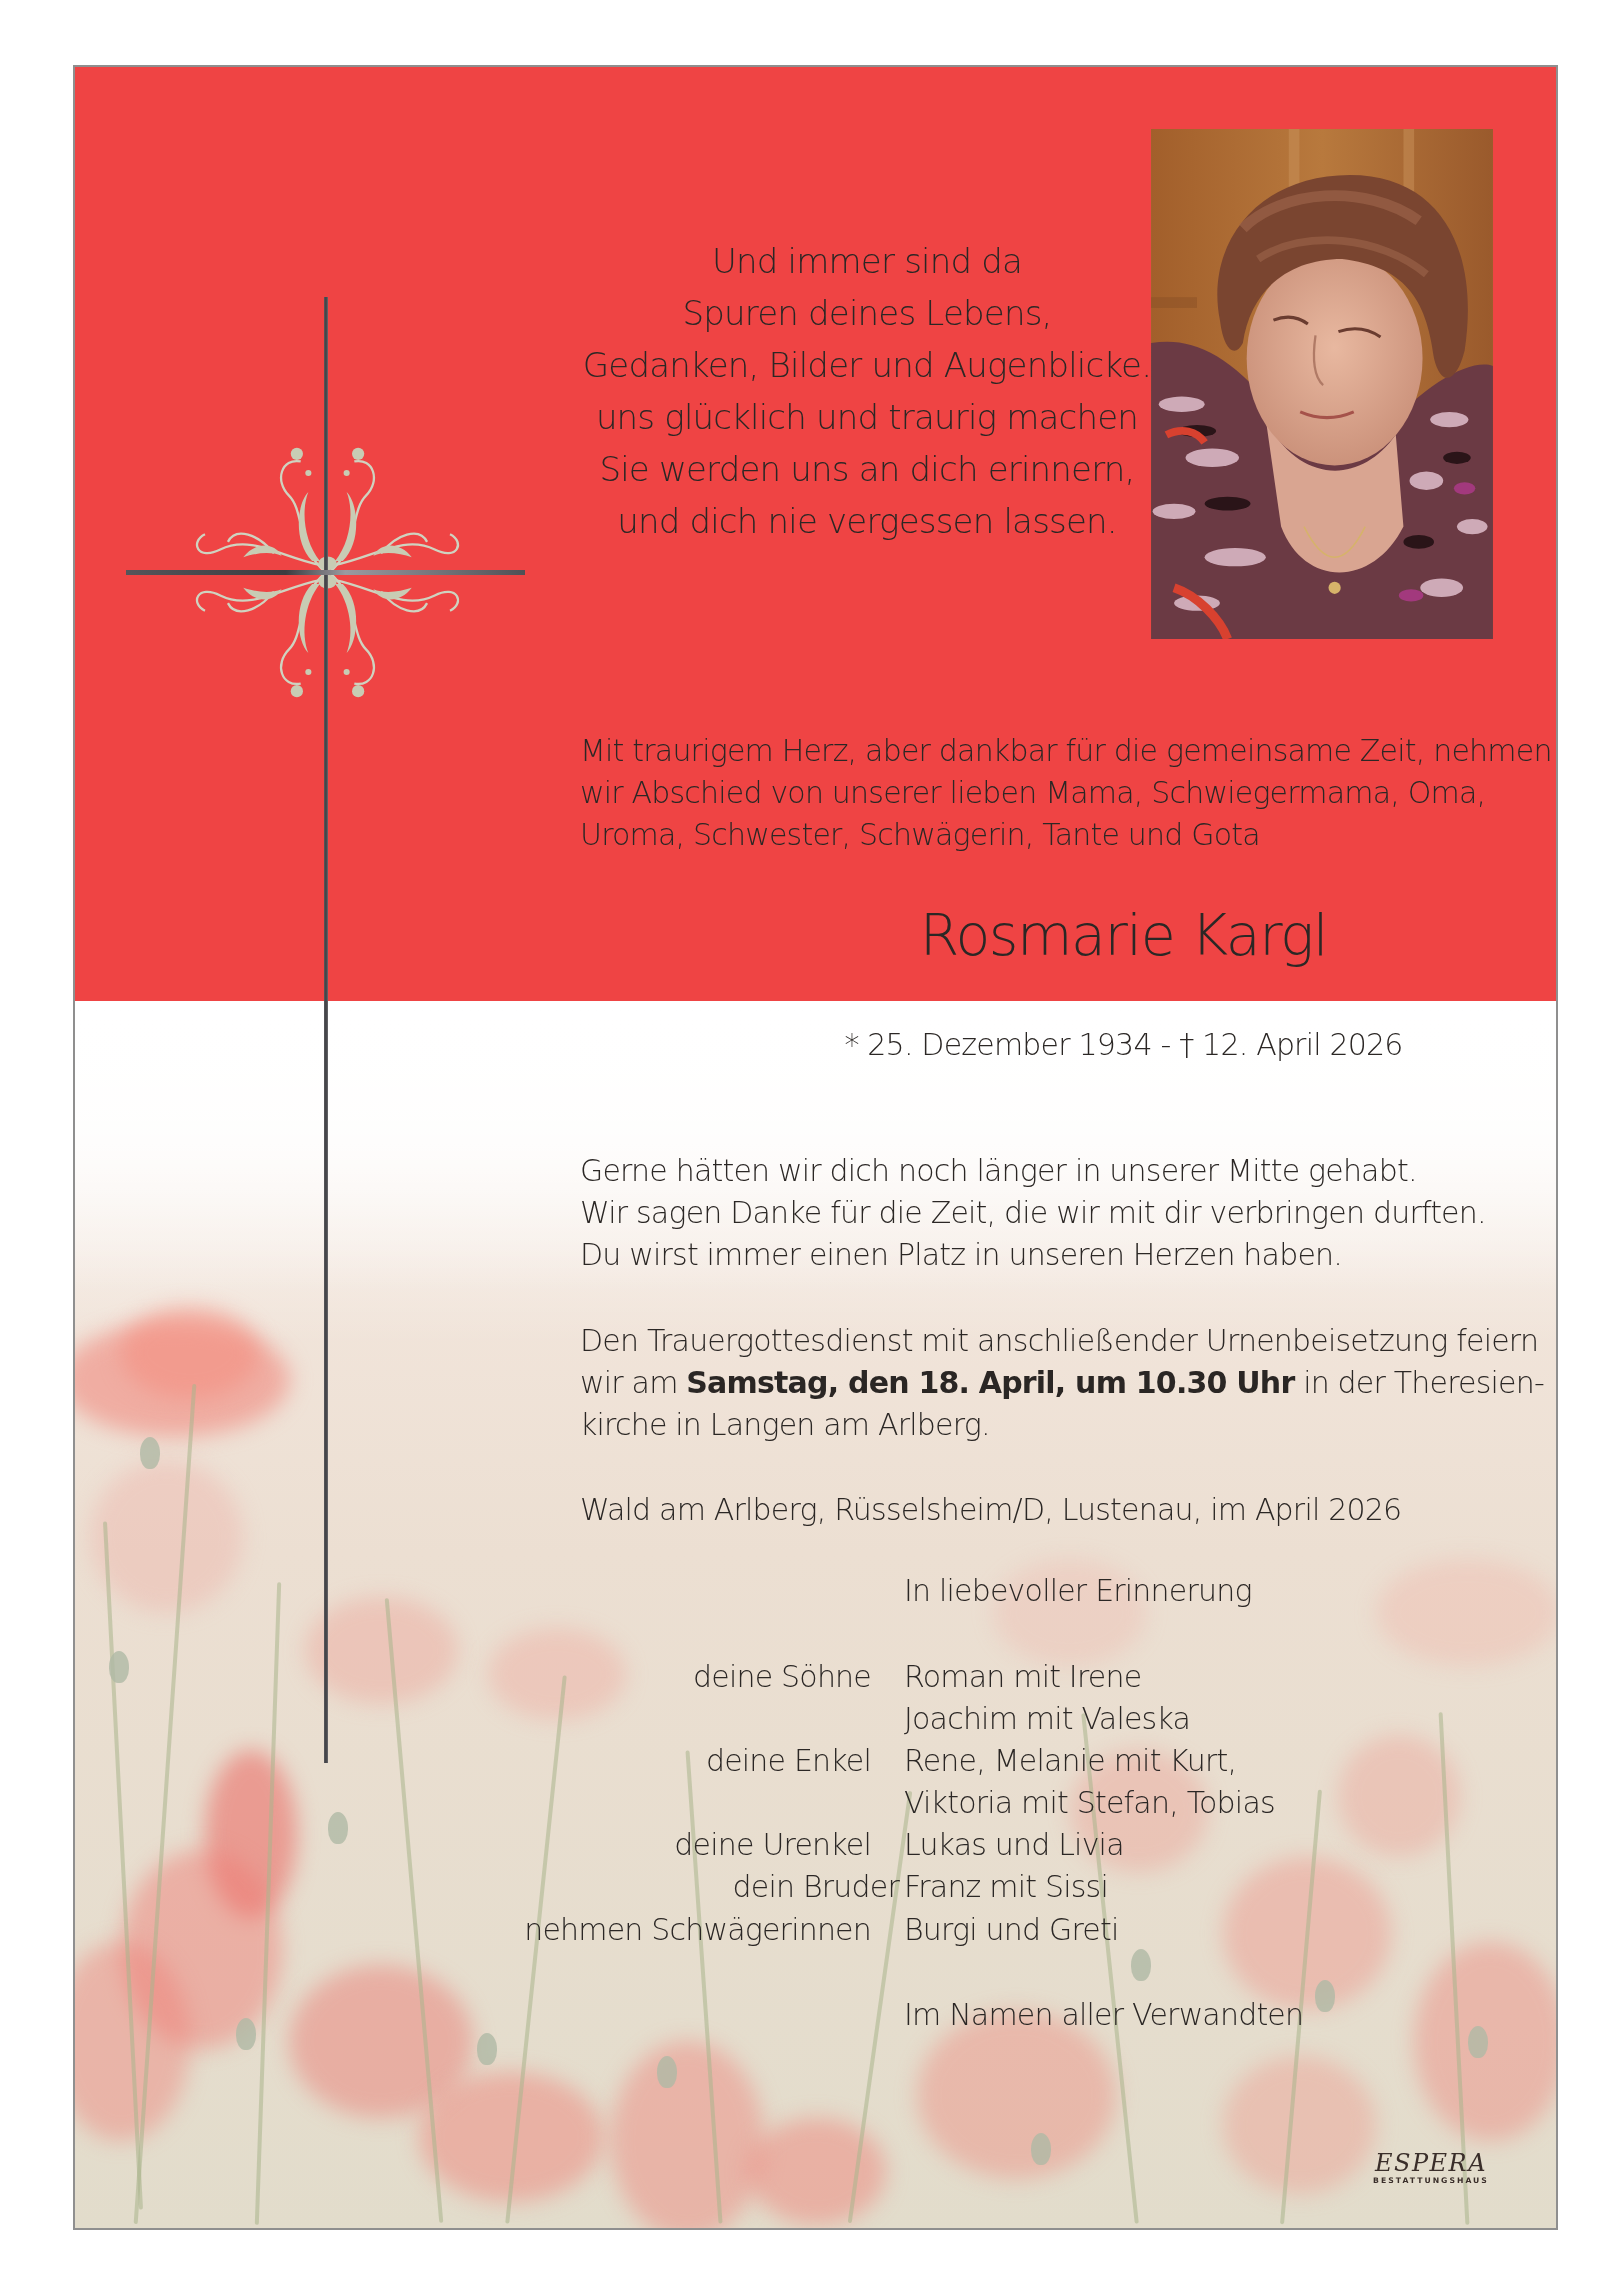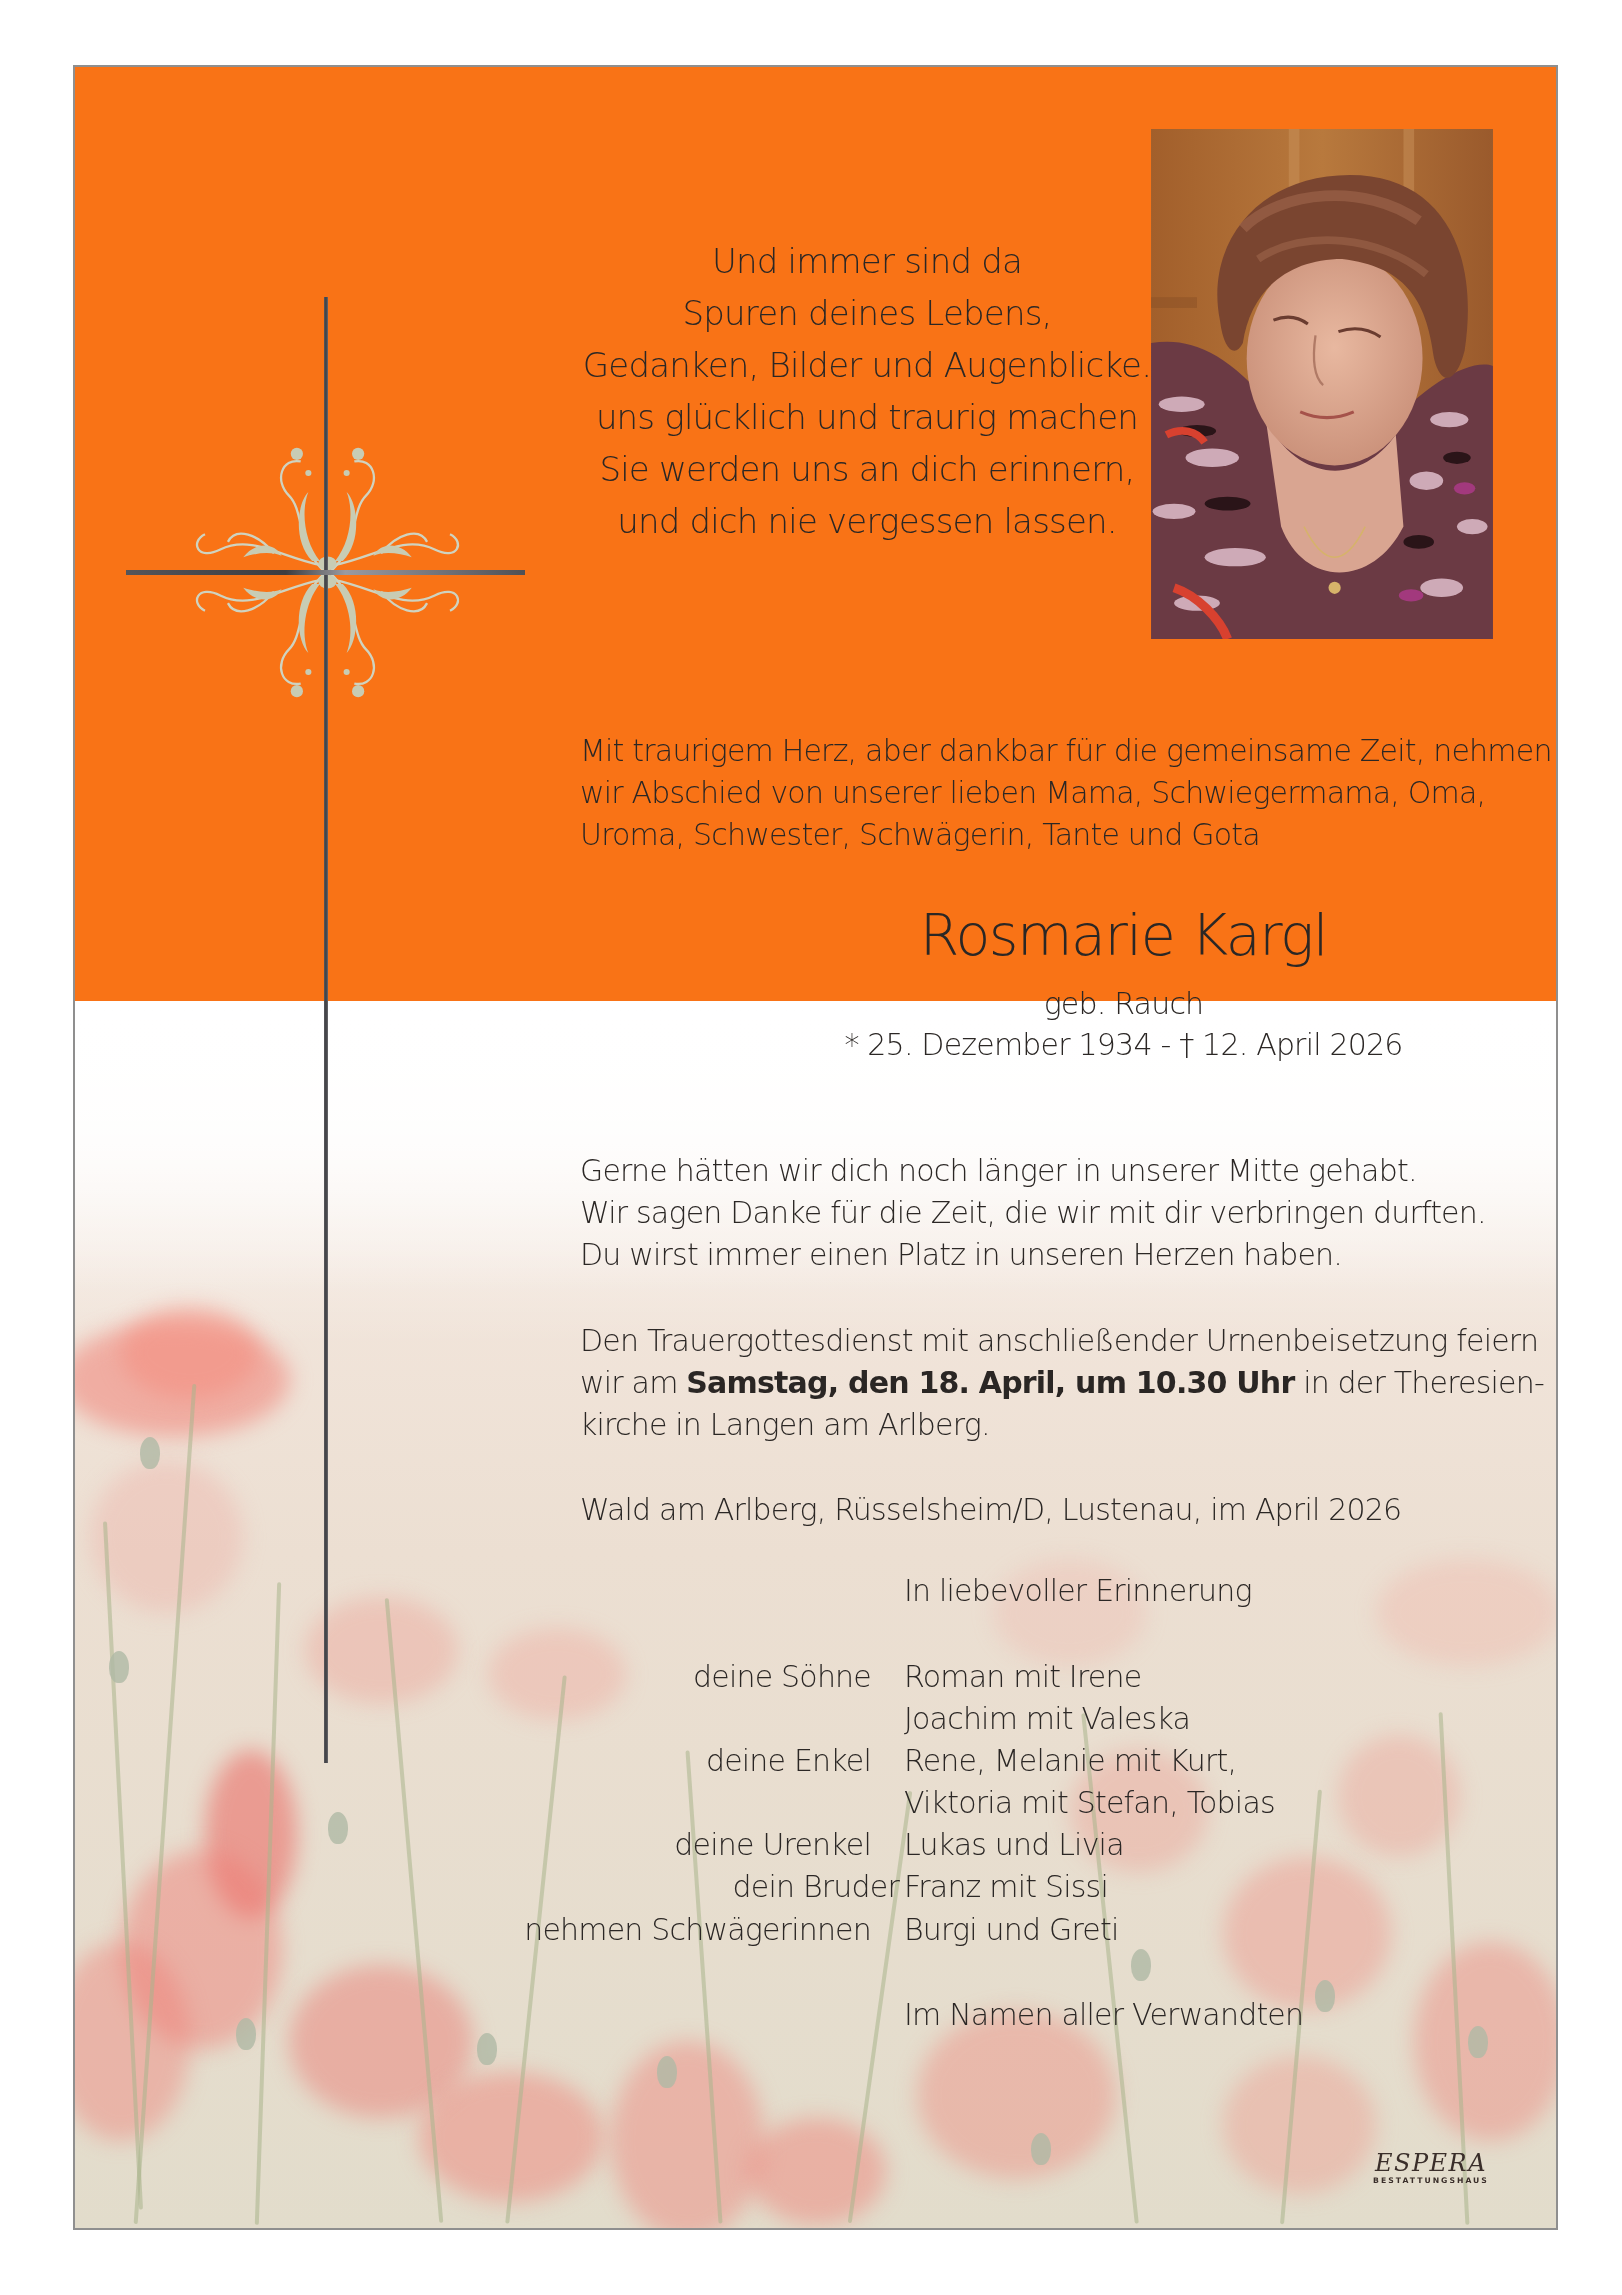--- a/index.html
+++ b/index.html
@@ -1,19 +1,19 @@
 <!DOCTYPE html>
 <html style="font-size:12.2px"><head>
 <meta charset="utf-8">
 <style>
   html, body { margin: 0; padding: 0; background: #ffffff; }
   body { width: 1623px; height: 2295px; position: relative; overflow: hidden;
          font-family: "DejaVu Sans", sans-serif; color: #2a2624; }
   .card { position: absolute; left: 73px; top: 65px; width: 1481px; height: 2161px;
-          border: 2.3px solid #8f8f8f; background: #f97316; overflow: hidden; }
+          border: 2.3px solid #8f8f8f; background: #ef4444; overflow: hidden; }
   
   .bg { position: absolute; left: 0; top: 0; width: 100%; height: 100%; pointer-events: none; }
   .bg-base { position: absolute; left: 0; right: 0; top: 934px; bottom: 0;
     background:
       linear-gradient(to bottom, rgba(255,255,255,1) 0%, rgba(255,255,255,0.0) 28%),
       linear-gradient(to bottom, #f7ebe4 0%, #ecdfd2 45%, #e2dccb 100%); }
   .blob { position: absolute; border-radius: 50%; filter: blur(10.7px); }
   .stem { position: absolute; width: 3.8px; background: rgba(170,180,140,0.55); border-radius: 2.3px; }
   .bud { position: absolute; width: 20px; height: 32px; border-radius: 50% 50% 45% 45%;
          background: rgba(175,185,165,0.8); }
@@ -215,21 +215,20 @@
     </svg>
   </div>
 
   <div class="para txt" style="top:663px;">
     <div>Mit traurigem Herz, aber dankbar für die gemeinsame Zeit, nehmen</div>
     <div>wir Abschied von unserer lieben Mama, Schwiegermama, Oma,</div>
     <div>Uroma, Schwester, Schwägerin, Tante und Gota</div>
   </div>
 
   <div class="name txt">Rosmarie Kargl</div>
-  <div class="center-line txt" style="top:919px;">geb. Rauch</div>
   <div class="center-line txt" style="top:960px;">* 25. Dezember 1934  -  † 12. April 2026</div>
 
   <div class="para txt" style="top:1083px;">
     <div>Gerne hätten wir dich noch länger in unserer Mitte gehabt.</div>
     <div>Wir sagen Danke für die Zeit, die wir mit dir verbringen durften.</div>
     <div>Du wirst immer einen Platz in unseren Herzen haben.</div>
   </div>
 
   <div class="para txt" style="top:1253px;">
     <div>Den Trauergottesdienst mit anschließender Urnenbeisetzung feiern</div>

